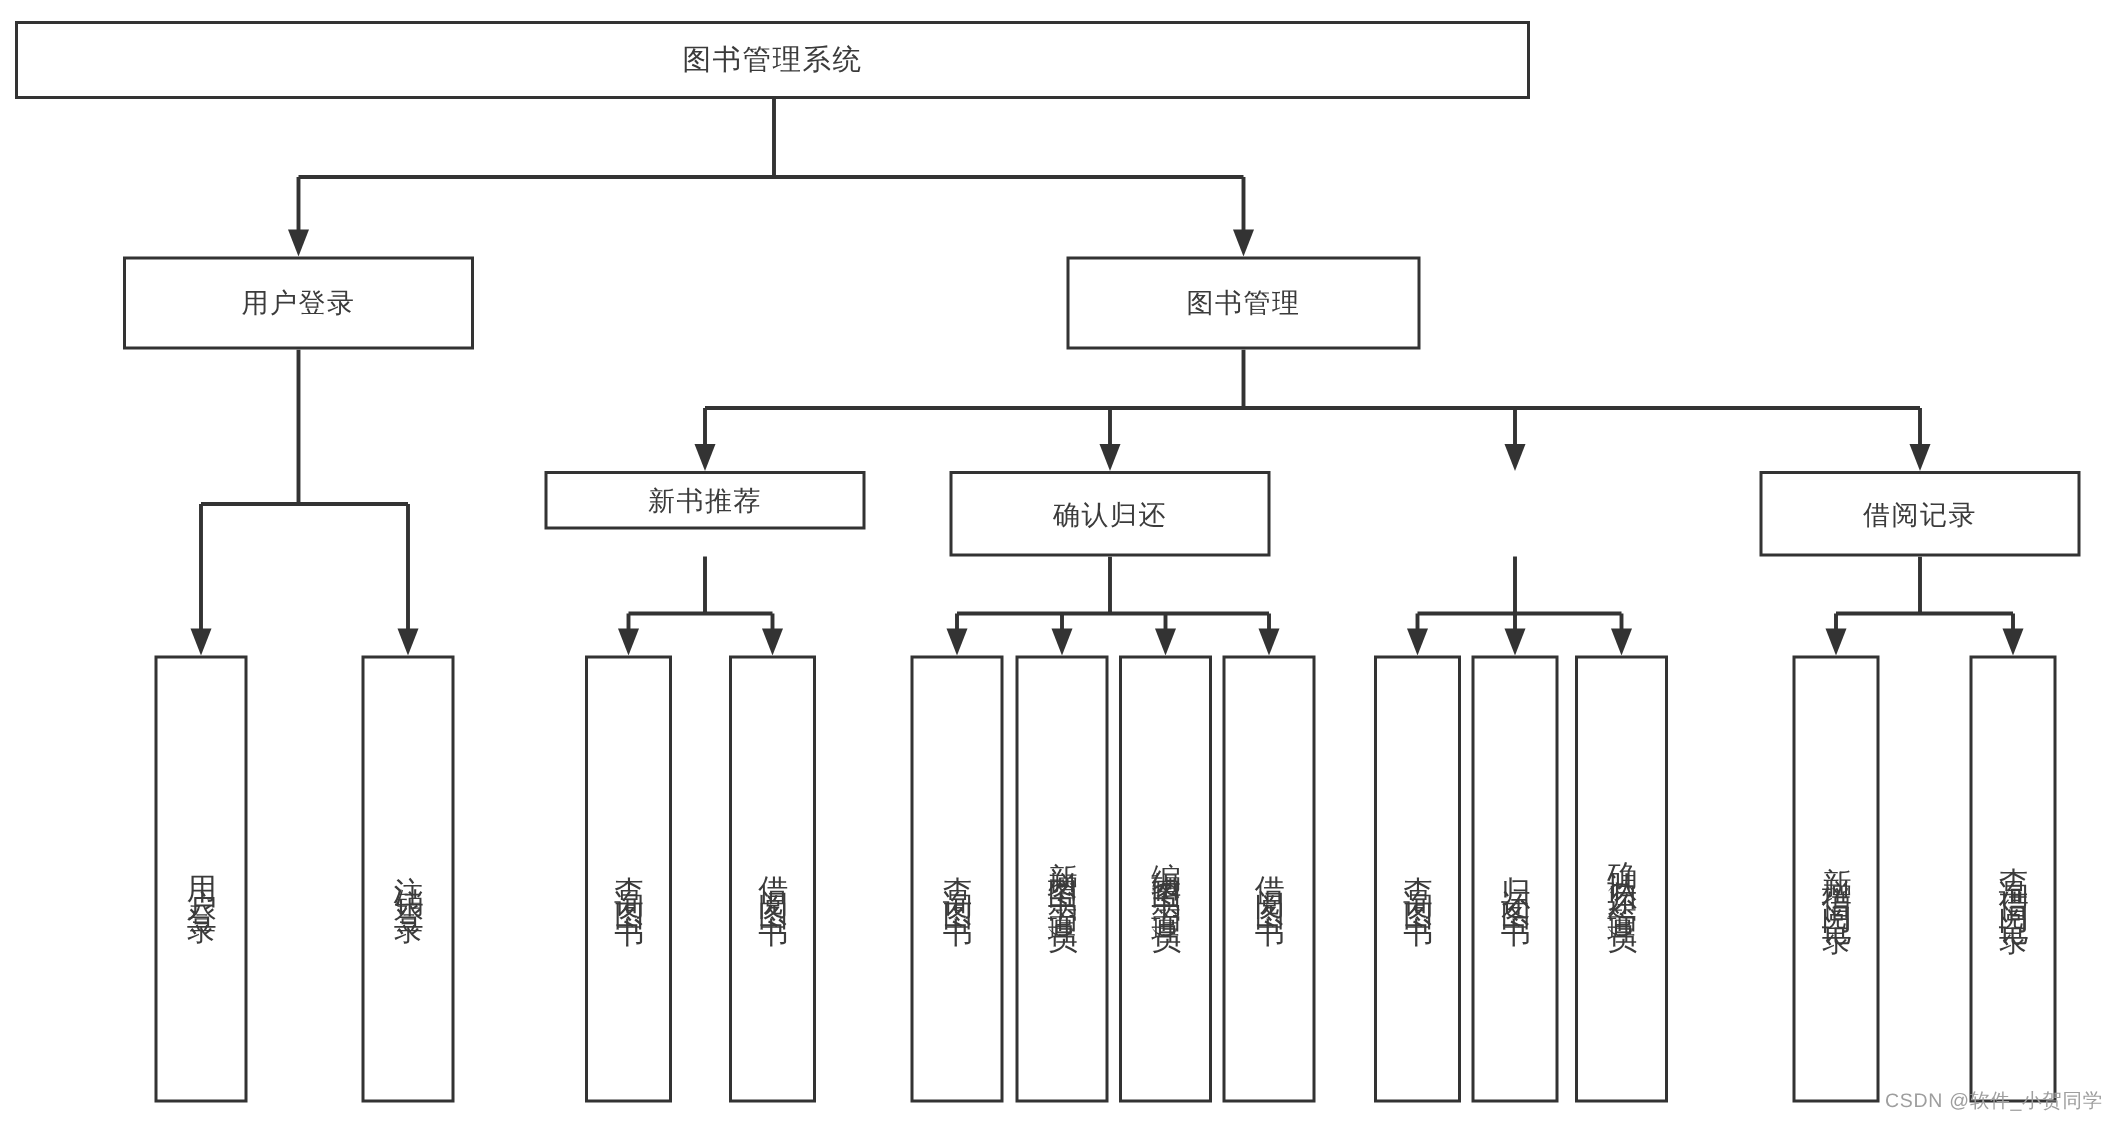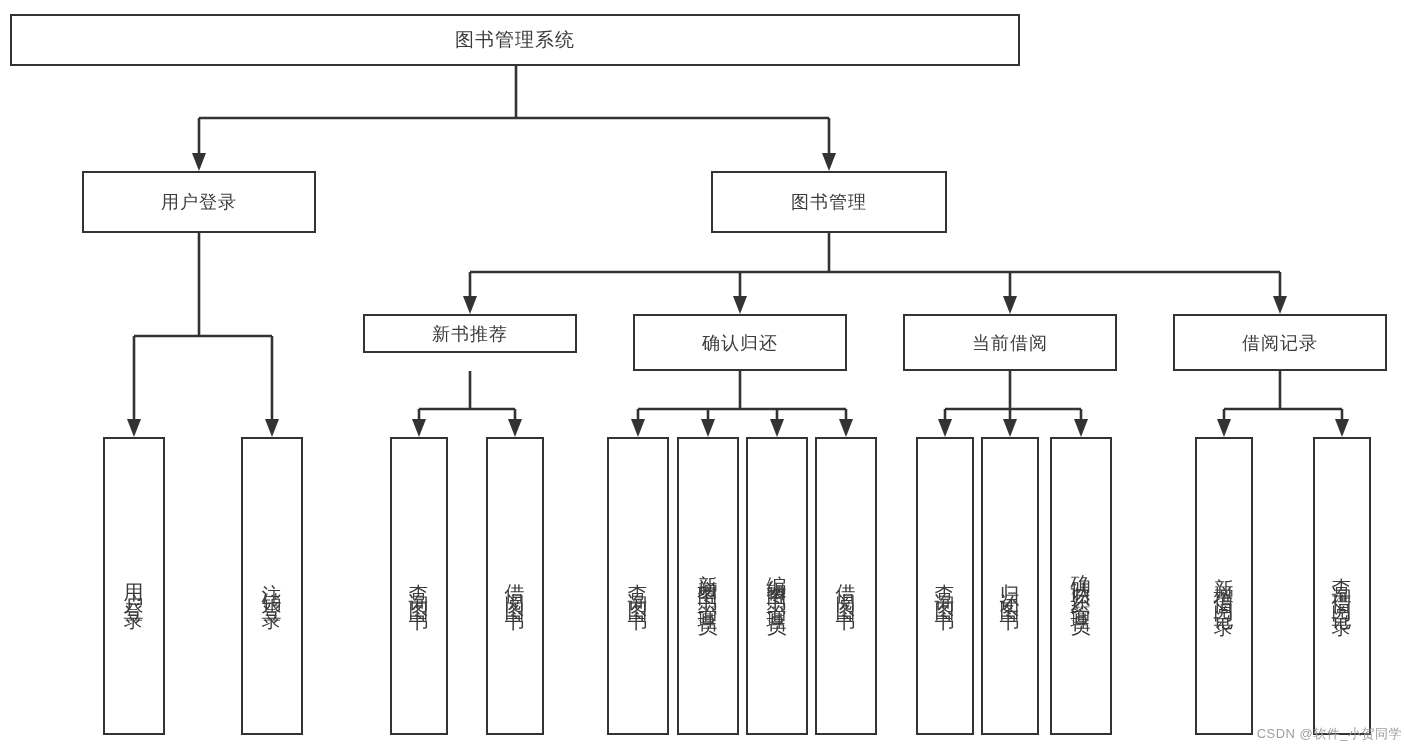--- a/index.html
+++ b/index.html
@@ -134,23 +134,20 @@
   <div class="hbox" style="left:711px; top:171px; width:236px; height:62px;">
     <span>图书管理</span>
   </div>
 
   <div class="hbox" style="left:363px; top:314px; width:214px; height:39px;">
     <span>新书推荐</span>
   </div>
   <div class="hbox" style="left:633px; top:314px; width:214px; height:57px;">
     <span>确认归还</span>
   </div>
-  <div class="hbox" style="left:903px; top:314px; width:214px; height:57px;">
-    <span>当前借阅</span>
-  </div>
   <div class="hbox" style="left:1173px; top:314px; width:214px; height:57px;">
     <span>借阅记录</span>
   </div>
 
   <div class="vbox" style="left:103px; width:62px;">
     <span>用户登录</span>
   </div>
   <div class="vbox" style="left:241px; width:62px;">
     <span>注销登录</span>
   </div>

